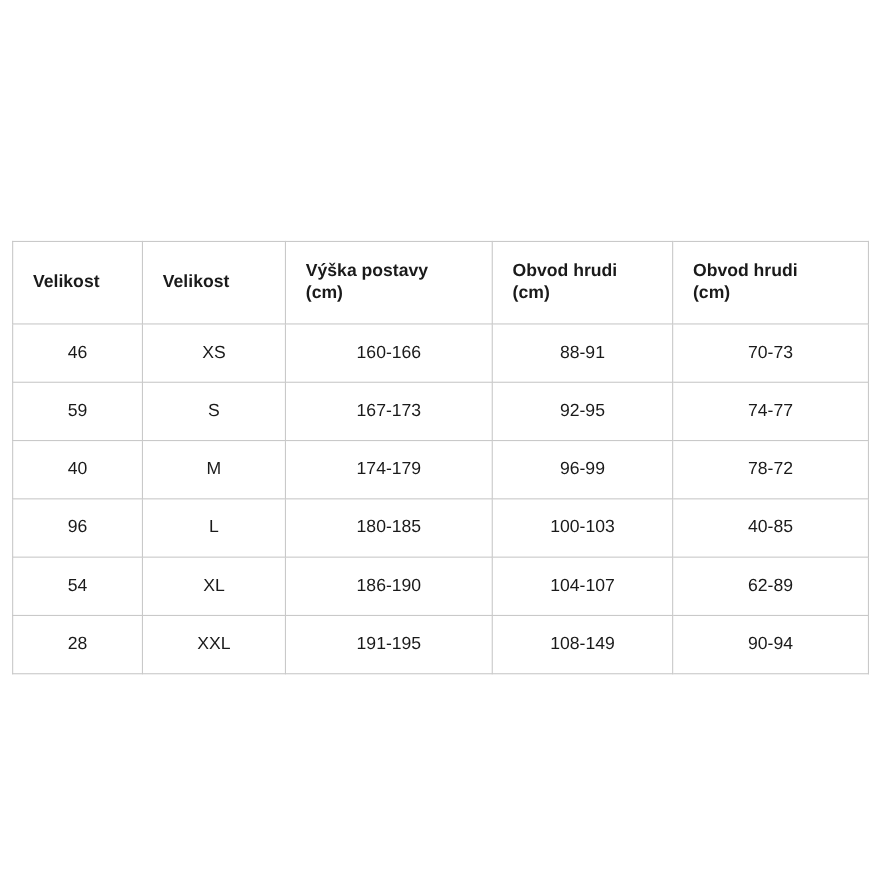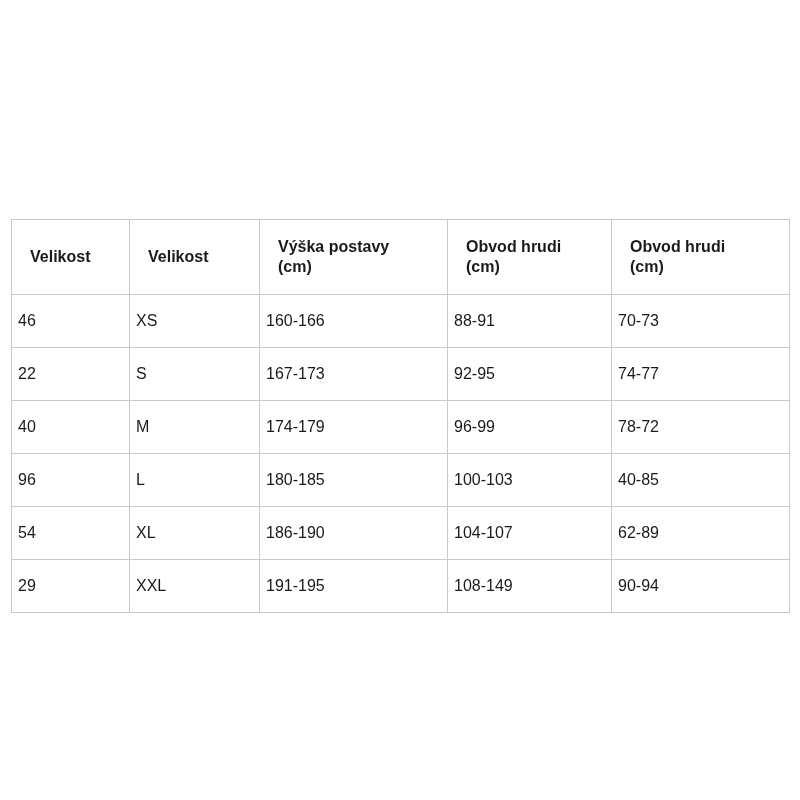--- a/index.html
+++ b/index.html
@@ -27,21 +27,21 @@
     width: 778px;
   }
   table.size-table {
     border-collapse: collapse;
     width: 778px;
     table-layout: fixed;
   }
   table.size-table th,
   table.size-table td {
     border: 1px solid #c9c9c9;
-    text-align: left;
+    text-align: center;
     vertical-align: middle;
     font-size: 16px;
     color: #1a1a1a;
   }
   table.size-table thead th {
     font-weight: bold;
     height: 66px;
     padding: 4px 10px;
     line-height: 1.25;
   }
@@ -94,21 +94,21 @@
       </thead>
       <tbody>
         <tr>
           <td>46</td>
           <td>XS</td>
           <td>160-166</td>
           <td>88-91</td>
           <td>70-73</td>
         </tr>
         <tr>
-          <td>22</td>
+          <td>59</td>
           <td>S</td>
           <td>167-173</td>
           <td>92-95</td>
           <td>74-77</td>
         </tr>
         <tr>
           <td>40</td>
           <td>M</td>
           <td>174-179</td>
           <td>96-99</td>
@@ -122,21 +122,21 @@
           <td>40-85</td>
         </tr>
         <tr>
           <td>54</td>
           <td>XL</td>
           <td>186-190</td>
           <td>104-107</td>
           <td>62-89</td>
         </tr>
         <tr>
-          <td>29</td>
+          <td>28</td>
           <td>XXL</td>
           <td>191-195</td>
           <td>108-149</td>
           <td>90-94</td>
         </tr>
       </tbody>
     </table>
   </div>
 </div>
 

